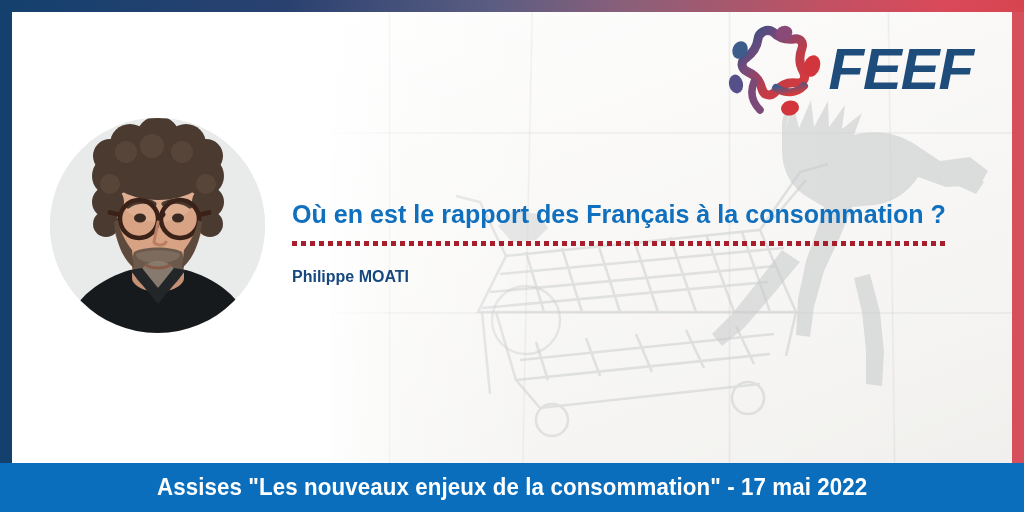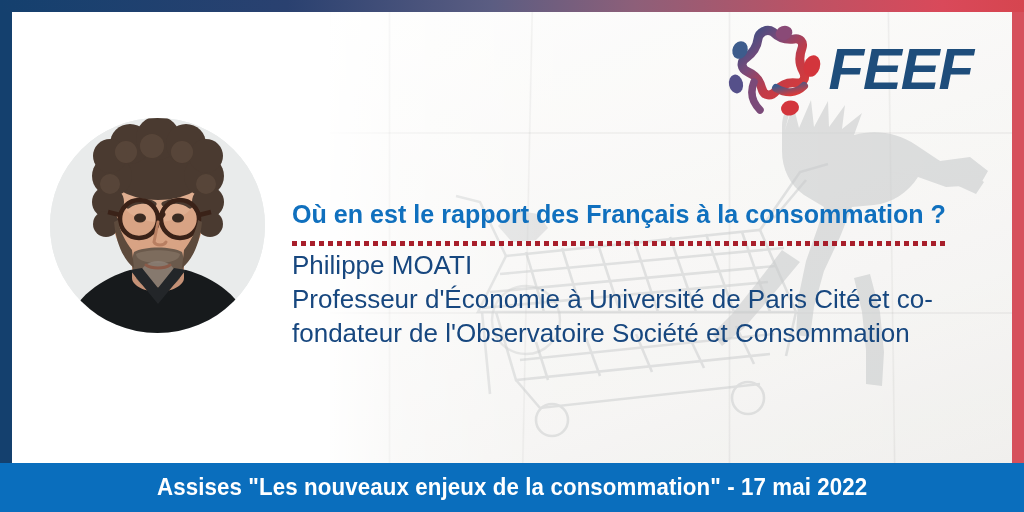--- a/index.html
+++ b/index.html
@@ -163,24 +163,24 @@
   }
   .divider {
     margin-top: 12px;
     width: 654px;
     height: 5px;
     background-image: linear-gradient(to right, #a81f2b 0 5px, rgba(0,0,0,0) 5px 9px);
     background-size: 9px 5px;
     background-repeat: repeat-x;
   }
   .speaker {
-    margin-top: 2px;
-    font-family: "Liberation Sans", sans-serif;
-    font-weight: normal;
-    font-size: 26px;
+    margin-top: 20px;
+    font-family: "Liberation Sans", sans-serif;
+    font-weight: bold;
+    font-size: 16px;
     line-height: 1.32;
     color: #17477f;
   }
   .speaker-name { display: block; }
   .speaker-role { display: block; width: 648px; }
 
   
   .banner {
     position: absolute;
     left: 0;
@@ -372,21 +372,20 @@
       <path d="M30 60 C26 70 28 80 36 88" fill="none" stroke="#7b4a79" stroke-width="7.5" stroke-linecap="round"></path>
     </svg>
     <div class="logo-word">FEEF</div>
   </div>
 
   <div class="text-block">
     <h1 class="headline">Où en est le rapport des Français à la consommation ?</h1>
     <div class="divider"></div>
     <div class="speaker">
       <span class="speaker-name">Philippe MOATI</span>
-      <span class="speaker-role">Professeur d'Économie à Université de Paris Cité et co-fondateur de l'Observatoire Société et Consommation</span>
     </div>
   </div>
 
   <div class="top-bar"></div>
   <div class="left-border"></div>
   <div class="right-border"></div>
 
   <div class="banner">
     <span class="banner-text">Assises "Les nouveaux enjeux de la consommation" - 17 mai 2022</span>
   </div>

